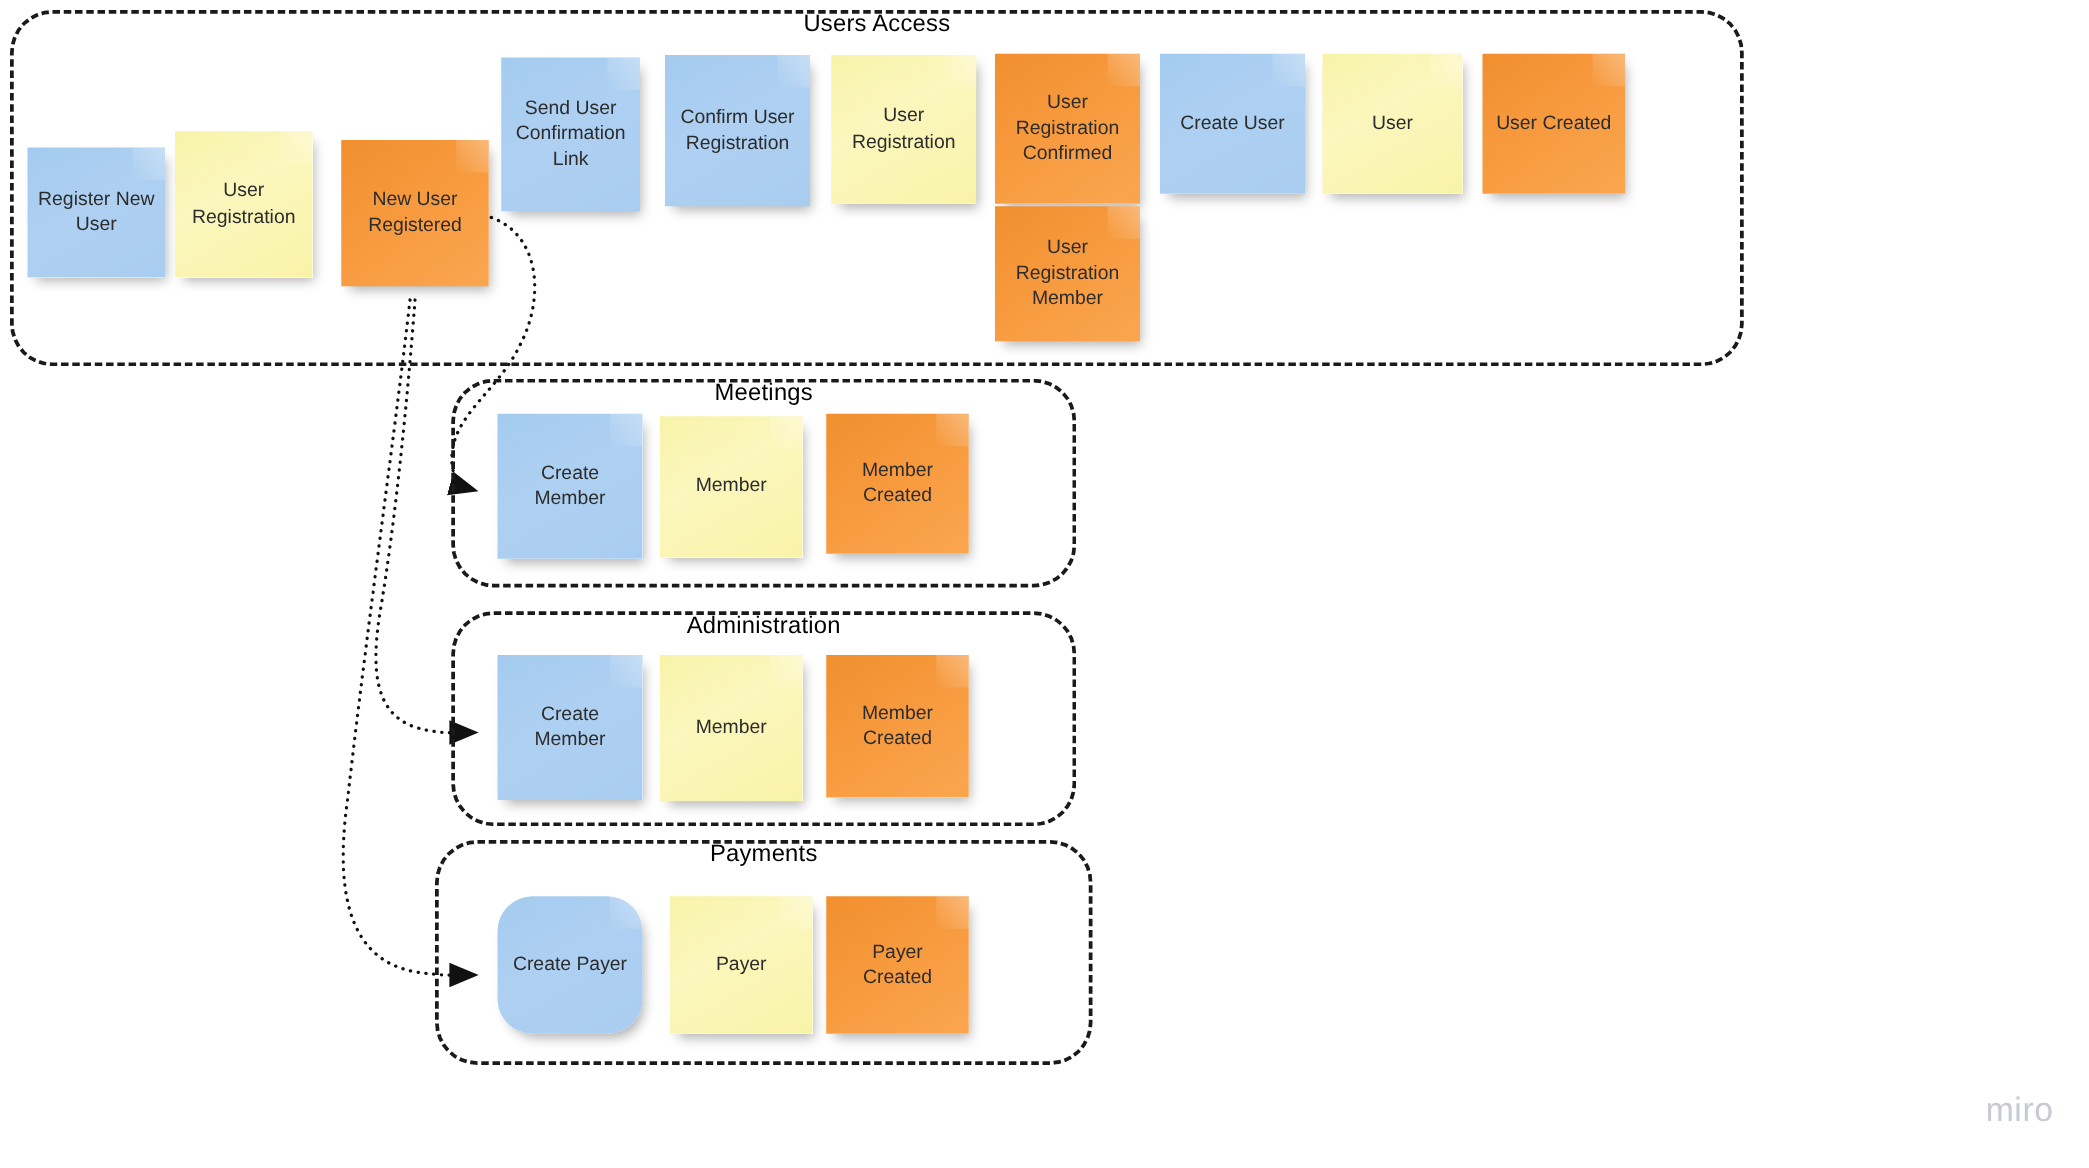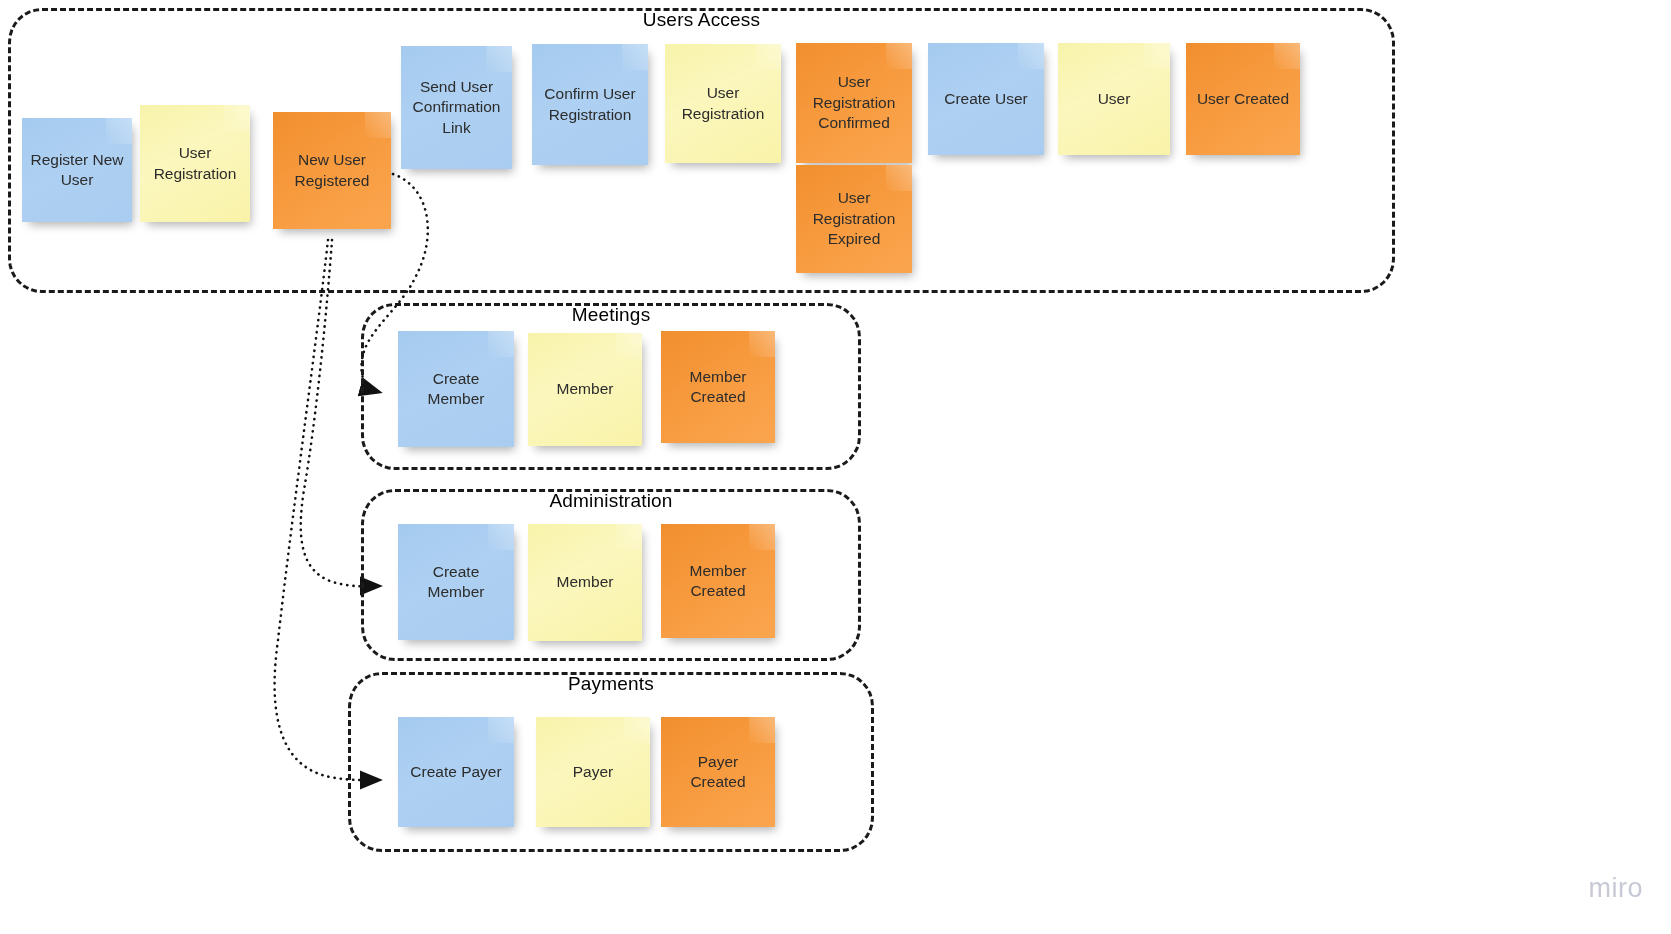--- a/index.html
+++ b/index.html
@@ -151,21 +151,21 @@
 
   <div class="note yellow" style="left:665px; top:44px; width:116px; height:119px;">
     <span>User Registration</span>
   </div>
 
   <div class="note orange" style="left:796px; top:43px; width:116px; height:120px;">
     <span>User Registration Confirmed</span>
   </div>
 
   <div class="note orange" style="left:796px; top:165px; width:116px; height:108px;">
-    <span>User Registration Expired</span>
+    <span>User Registration Member</span>
   </div>
 
   <div class="note blue" style="left:928px; top:43px; width:116px; height:112px;">
     <span>Create User</span>
   </div>
 
   <div class="note yellow" style="left:1058px; top:43px; width:112px; height:112px;">
     <span>User</span>
   </div>
 
@@ -202,21 +202,21 @@
   </div>
 
   <div class="note orange" style="left:661px; top:524px; width:114px; height:114px;">
     <span>Member Created</span>
   </div>
 
   <div class="context" style="left:348px; top:672px; width:526px; height:180px;">
     <div class="context-title">Payments</div>
   </div>
 
-  <div class="note blue" style="left:398px; top:717px; width:116px; height:110px;">
+  <div class="note blue" style="left:398px; top:717px; width:116px; height:110px;border-radius:28px;">
     <span>Create Payer</span>
   </div>
 
   <div class="note yellow" style="left:536px; top:717px; width:114px; height:110px;">
     <span>Payer</span>
   </div>
 
   <div class="note orange" style="left:661px; top:717px; width:114px; height:110px;">
     <span>Payer Created</span>
   </div>

